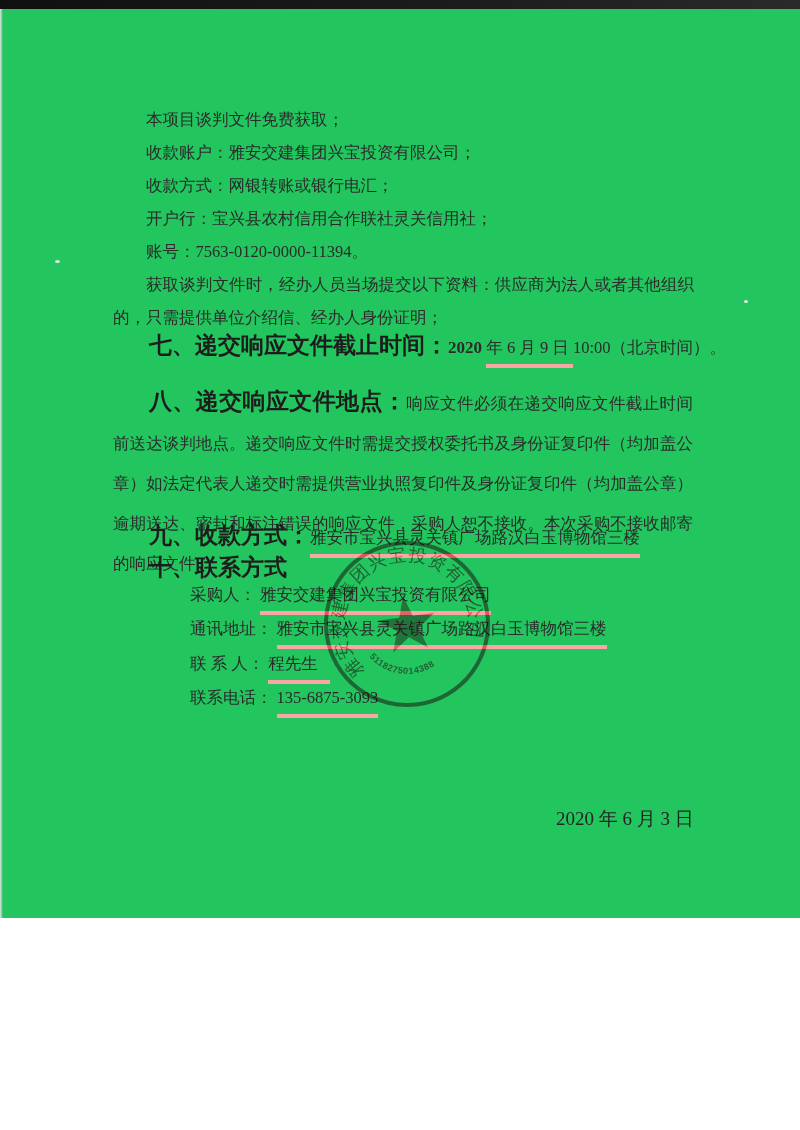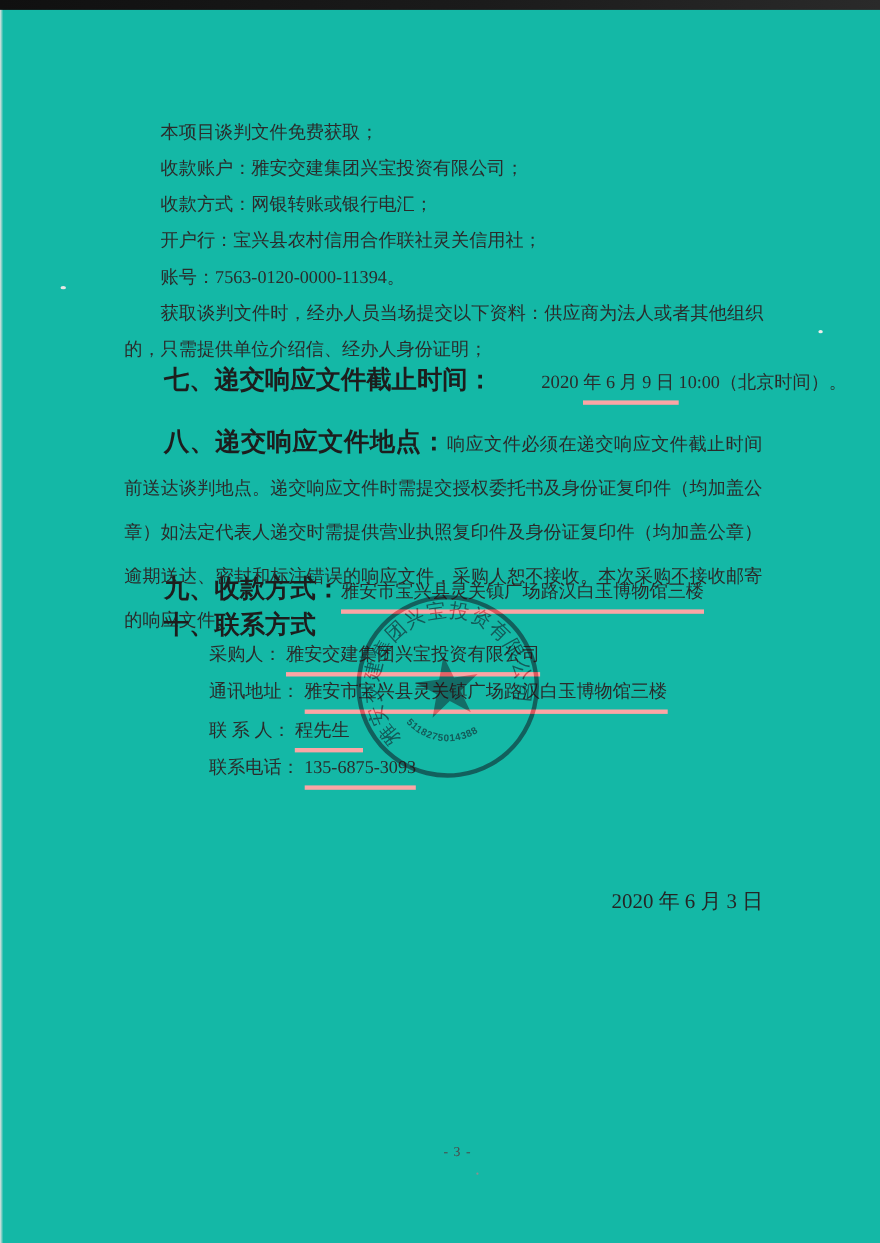--- a/index.html
+++ b/index.html
@@ -1,34 +1,34 @@
 <!DOCTYPE html>
 <html lang="zh"><head>
 <meta charset="utf-8">
 <style>
   html,body{margin:0;padding:0;}
   body{width:800px;height:1130px;background:#ffffff;}
   .paper{
-    position:relative;width:800px;height:1130px;overflow:hidden;
-    background:#14b8a6;
+    position:relative;width:800px;height:918px;overflow:hidden;
+    background:#22c55e;
     font-family:"Liberation Serif","DejaVu Serif",serif;
     color:#2b2b2b;
   }
   .top-band{position:absolute;top:0;left:0;width:100%;height:9px;
     background:linear-gradient(90deg,#101010 0%,#1b1b1b 55%,#2a2a2a 100%);}
   .left-edge{position:absolute;top:9px;left:0;width:3px;height:1121px;
     background:linear-gradient(90deg,#e4e4e2,rgba(255,255,255,0));}
   .intro{position:absolute;left:113px;top:103px;width:581px;
     font-size:16.5px;line-height:33px;text-align:justify;}
   .intro p{margin:0;text-indent:33px;}
   .hd{font-weight:bold;color:#1d1d1d;
     font-family:Liberation Serif, serif;font-size:23px;}
   .h7{position:absolute;left:113px;top:330px;width:640px;margin:0;
     font-size:16.5px;white-space:nowrap;padding-left:36px;}
-  .year{font-weight:normal;font-size:17px;margin-left:44px;}
+  .year{font-weight:bold;font-size:17px;}
   .u{border-bottom:4px solid #fca5a5;padding-bottom:7px;}
   .sec8{position:absolute;left:113px;top:382px;width:580px;margin:0;
     font-size:16.5px;line-height:40px;text-align:justify;text-indent:36px;}
   .h9{position:absolute;left:113px;top:520px;margin:0;padding-left:36px;
     font-size:16.5px;white-space:nowrap;}
   .h10{position:absolute;left:113px;top:552px;margin:0;padding-left:36px;}
   .contacts{position:absolute;left:190px;top:578px;font-size:16.5px;}
   .c-row{height:34.3px;line-height:34.3px;white-space:pre;}
   .c-val{margin-left:4px;}
   .c-val.ext{padding-right:12px;}

